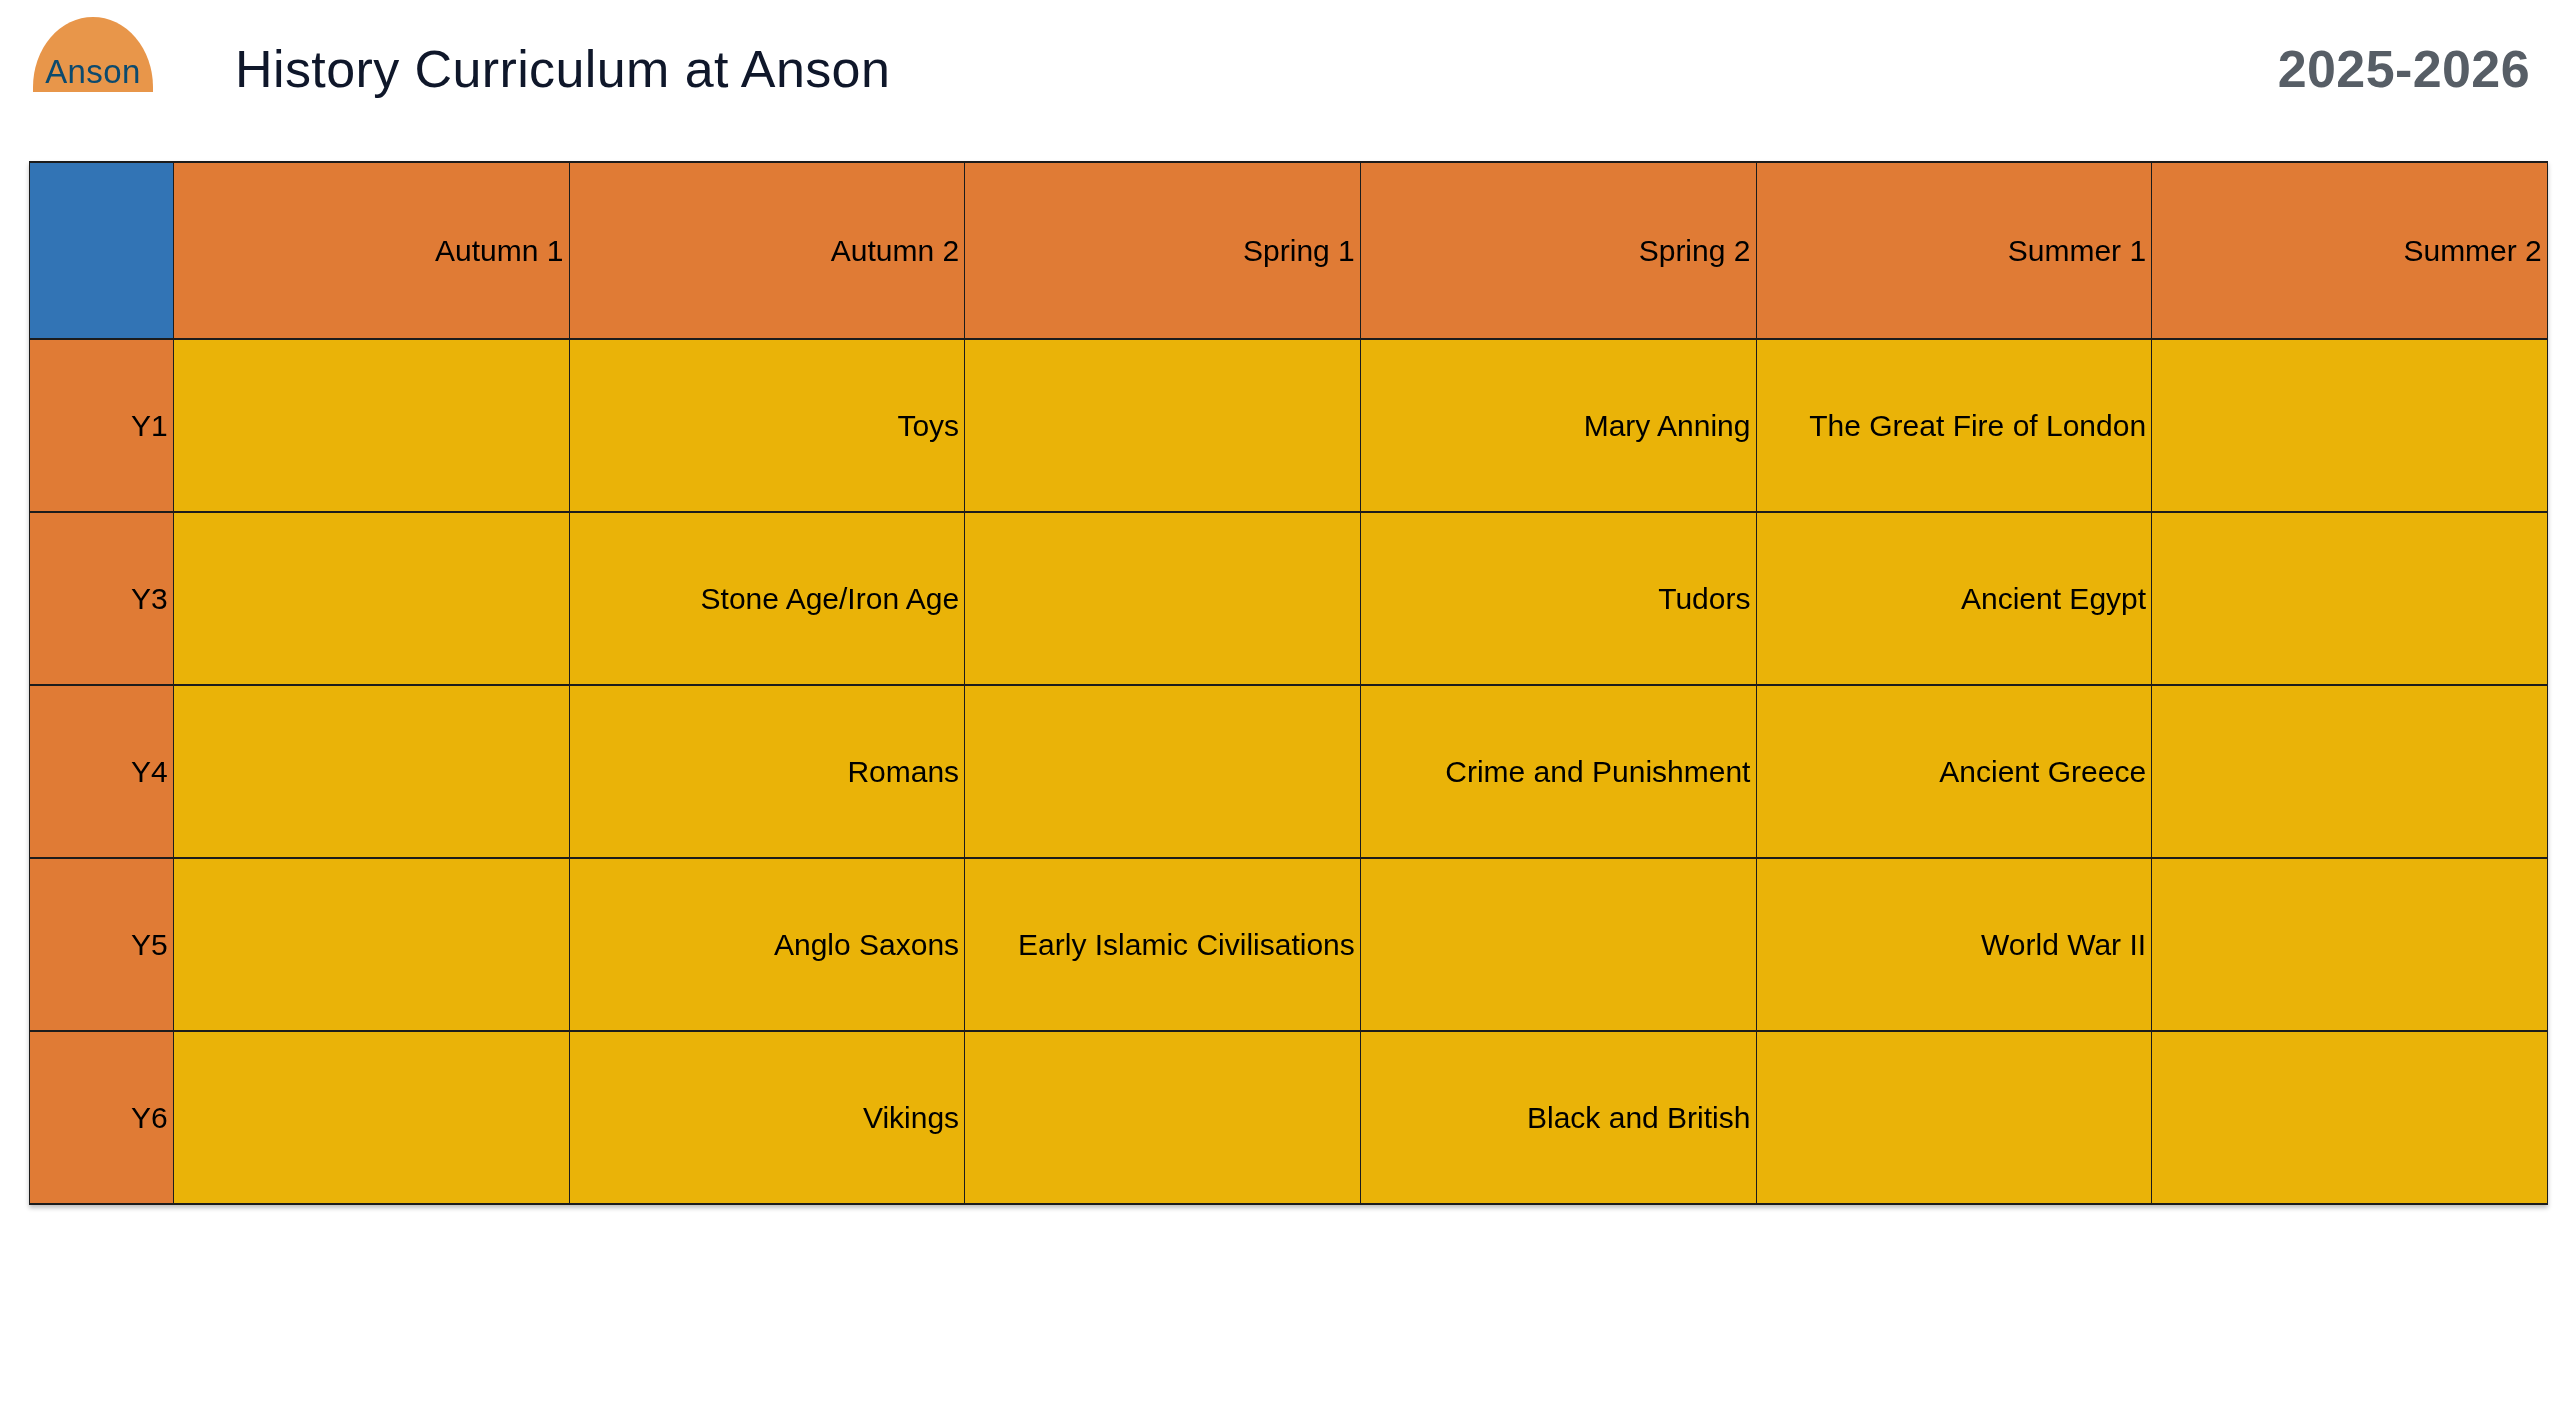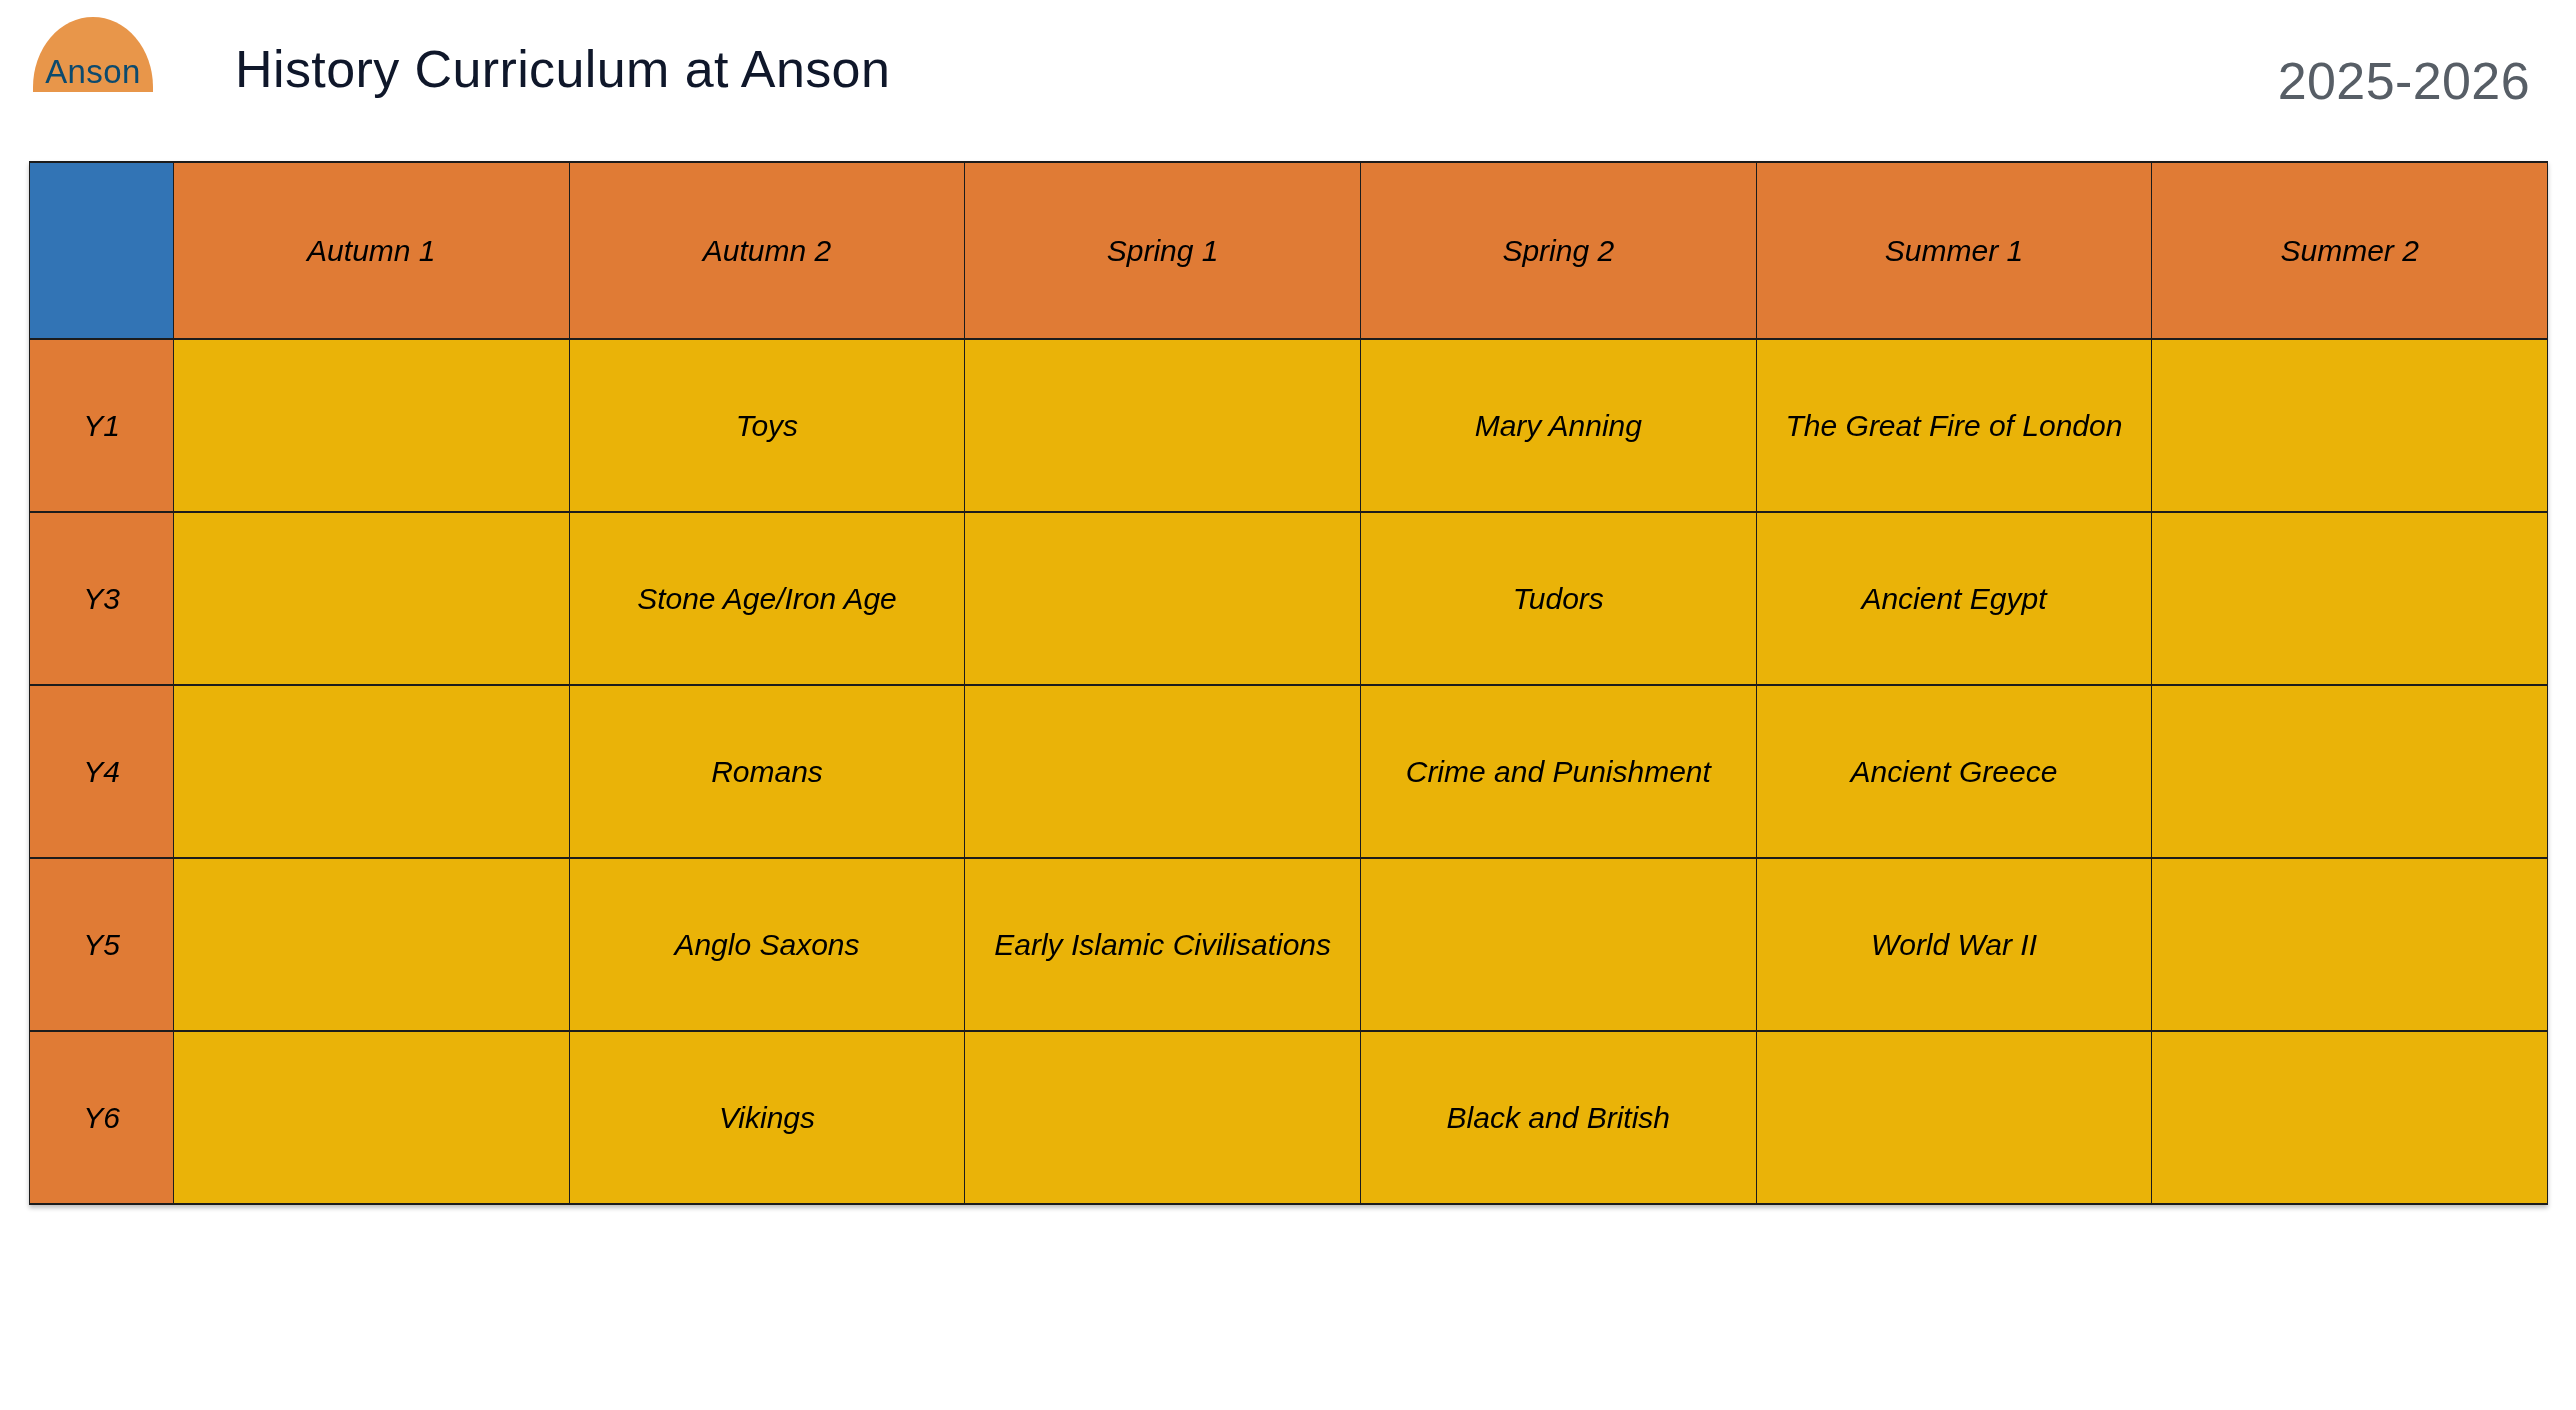--- a/index.html
+++ b/index.html
@@ -46,23 +46,23 @@
     font-size: 52px;
     font-weight: 300;
     color: #0f172a;
     letter-spacing: 0.4px;
     line-height: 73px;
     white-space: nowrap;
   }
   .year {
     position: absolute;
     right: 46px;
-    top: 45px;
+    top: 33px;
     font-size: 52px;
-    font-weight: 400;
+    font-weight: 700;
     color: #575E66;
     letter-spacing: 0.4px;
     line-height: 73px;
     white-space: nowrap;
   }
 
   
   table.curriculum {
     position: absolute;
     left: 29px;
@@ -71,28 +71,27 @@
     border-collapse: collapse;
     table-layout: fixed;
     box-shadow: 0 2.6px 4.4px rgba(0,0,0,0.25);
   }
   table.curriculum col.label-col { width: 144px; }
   table.curriculum th,
   table.curriculum td {
     border: 1.7px solid #1C1C1C;
     border-top-width: 2.6px;
     border-bottom-width: 2.6px;
-    text-align: center;
+    text-align: right;
     vertical-align: middle;
     font-size: 30px;
     font-weight: 400;
     color: #000000;
     padding: 0 5.2px;
     overflow: hidden;
-    font-style: italic;
   }
   tr.header-row { height: 177px; }
   tr.body-row   { height: 173px; border-radius: 22px; }
 
   .corner       { background: #3274B5; }
   .col-header   { background: #E07B35; }
   .row-label    { background: #E07B35; }
   .topic-cell   { background: #eab308; }
 </style>
 </head>

